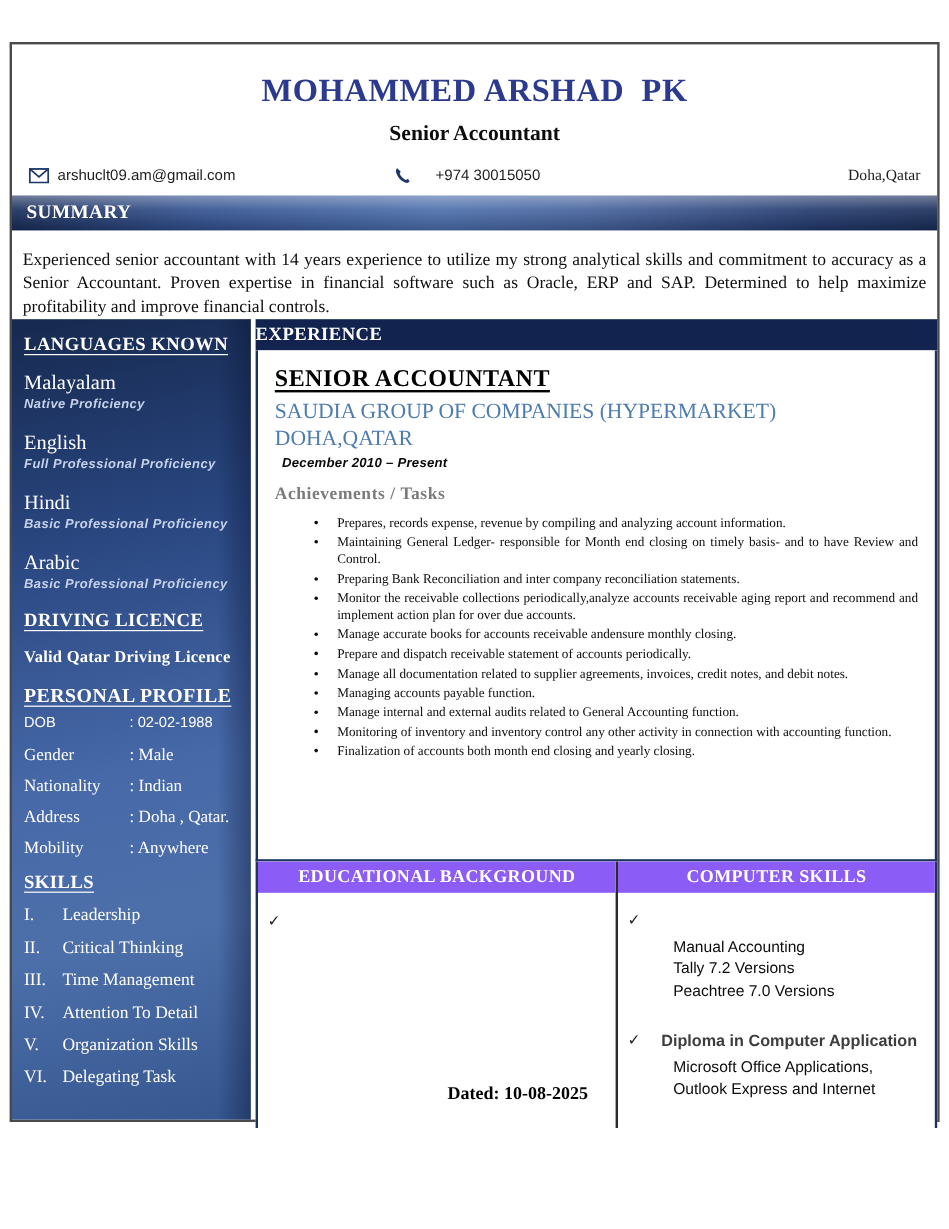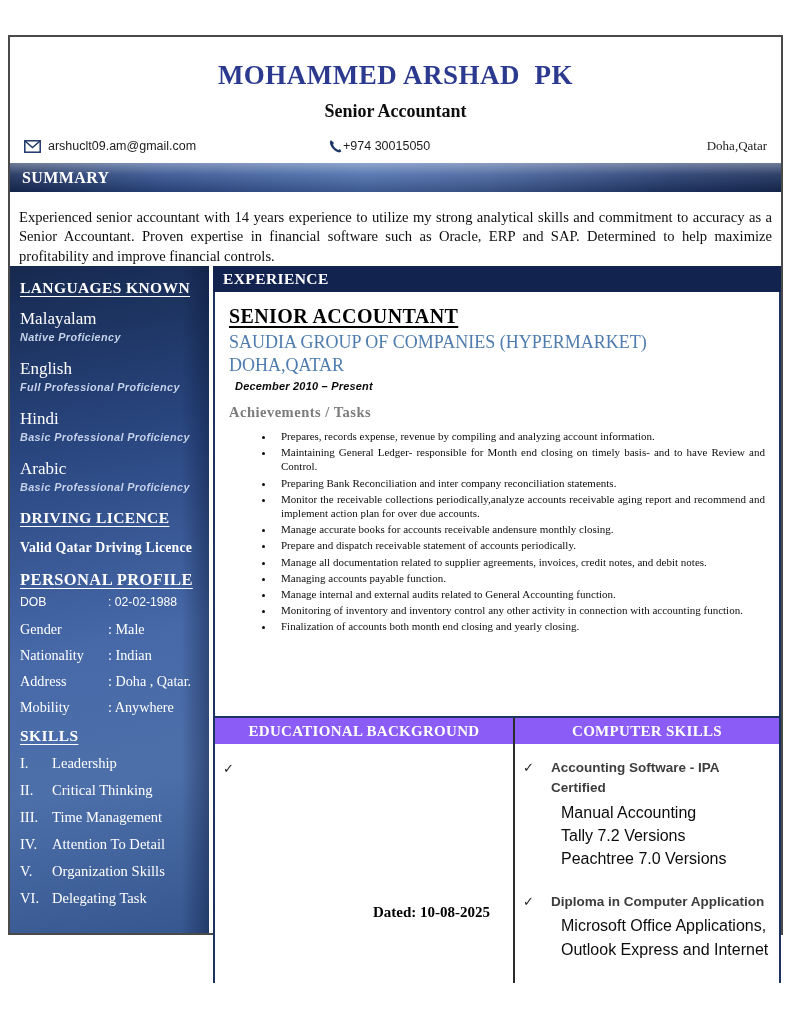--- a/index.html
+++ b/index.html
@@ -16,21 +16,21 @@
   .name{
     font-size:27px;font-weight:bold;color:#2b3a8e;letter-spacing:.5px;
     white-space:pre;line-height:32px;margin:0;
   }
   .job-title{font-size:18px;font-weight:bold;color:#0d0d0d;margin-top:9px;line-height:22px;}
   .contact{
     display:flex;align-items:center;margin:16px 14px 0 14px;
     font-family:"Liberation Sans",sans-serif;font-size:12.5px;color:#1c1c1c;
   }
   .contact .c-email{flex:0 0 305px;display:flex;align-items:center;gap:7px;}
-  .contact .c-phone{flex:0 0 200px;display:flex;align-items:center;gap:1px;}
+  .contact .c-phone{flex:0 0 200px;display:flex;align-items:center;gap:21px;}
   .contact .c-loc{flex:1;text-align:right;font-family:"Liberation Serif",serif;font-size:13px;}
   .contact svg{display:block;}
   
   .summary-bar{
     height:29px;margin-top:9px;
     background:
       linear-gradient(180deg, rgba(255,255,255,.38) 0%, rgba(255,255,255,.10) 40%, rgba(0,0,0,.18) 100%),
       linear-gradient(90deg, #172b58 0%, #31508f 20%, #4a6dac 46%, #44619c 62%, #22396e 86%, #182c58 100%);
     color:#fff;font-weight:bold;font-size:16px;line-height:29px;
     padding-left:12px;letter-spacing:.4px;box-sizing:border-box;
@@ -64,21 +64,21 @@
   .profile-row.small{font-family:"Liberation Sans",sans-serif;font-size:12.2px;margin-bottom:10px;}
   .skills-list{margin-top:8px;}
   .skill-row{display:flex;font-size:14.6px;margin-bottom:9px;line-height:18px;}
   .skill-num{width:32px;flex:0 0 32px;}
   .mt14{margin-top:14px;}
   .mt10{margin-top:10px;}
   
   .main{flex:1;margin-left:4px;display:flex;flex-direction:column;}
   .exp-bar{
     height:26px;flex:0 0 26px;background:#122350;color:#fff;font-weight:bold;
-    font-size:15.5px;line-height:26px;padding-left:10px;letter-spacing:.4px;
+    font-size:15.5px;line-height:26px;letter-spacing:.4px;
   }
   .exp-box{
     height:426px;flex:0 0 426px;box-sizing:border-box;background:#fff;
     border:2px solid #1c335f;border-top:none;padding:8px 14px 0 14px;
   }
   .position{
     font-size:20px;font-weight:bold;color:#000;text-decoration:underline;text-underline-offset:3px;
     letter-spacing:.4px;margin:4px 0 3px 0;line-height:24px;
   }
   .company{font-size:18px;color:#4e7cae;line-height:23px;}
@@ -103,21 +103,21 @@
     height:26px;flex:0 0 26px;background:#8b5cf6;color:#fff;font-weight:bold;
     font-size:15px;line-height:26px;text-align:center;letter-spacing:.3px;
   }
   .edu-body{padding:16px 10px 0 8px;}
   .edu-item{display:flex;gap:16px;font-weight:bold;font-size:15px;line-height:1.45;}
   .check{font-size:13px;color:#222;flex:0 0 12px;font-family:"DejaVu Sans",sans-serif;}
   .degree{margin:30px 0 0 38px;font-size:14px;}
   .cs-body{padding:14px 6px 0 8px;font-family:"Liberation Sans",sans-serif;}
   .cs-group{margin-bottom:22px;}
   .cs-title{display:flex;gap:16px;font-weight:bold;font-size:13.5px;color:#3d3d3d;line-height:1.5;}
-  .cs-items{margin:2px 0 0 38px;font-size:16px;color:#0c0c0c;line-height:1.45;}
+  .cs-items{margin:2px 0 0 38px;font-size:13px;color:#0c0c0c;line-height:1.45;}
   
   .footer{
     position:absolute;left:0;top:904px;width:791px;text-align:center;
     font-weight:bold;font-size:15px;color:#000;padding-left:72px;box-sizing:border-box;
   }
 </style>
 </head>
 <body>
 
 <div class="page">
@@ -262,21 +262,20 @@
             </div>
           </div>
         </div>
 
         <div class="cs-col">
           <div class="col-bar">COMPUTER SKILLS</div>
           <div class="cs-body">
             <div class="cs-group">
               <div class="cs-title">
                 <span class="check">✓</span>
-                <span>Accounting Software - IPA Certified</span>
               </div>
               <div class="cs-items">
                 <div>Manual Accounting</div>
                 <div>Tally 7.2 Versions</div>
                 <div>Peachtree 7.0 Versions</div>
               </div>
             </div>
             <div class="cs-group">
               <div class="cs-title">
                 <span class="check">✓</span>

